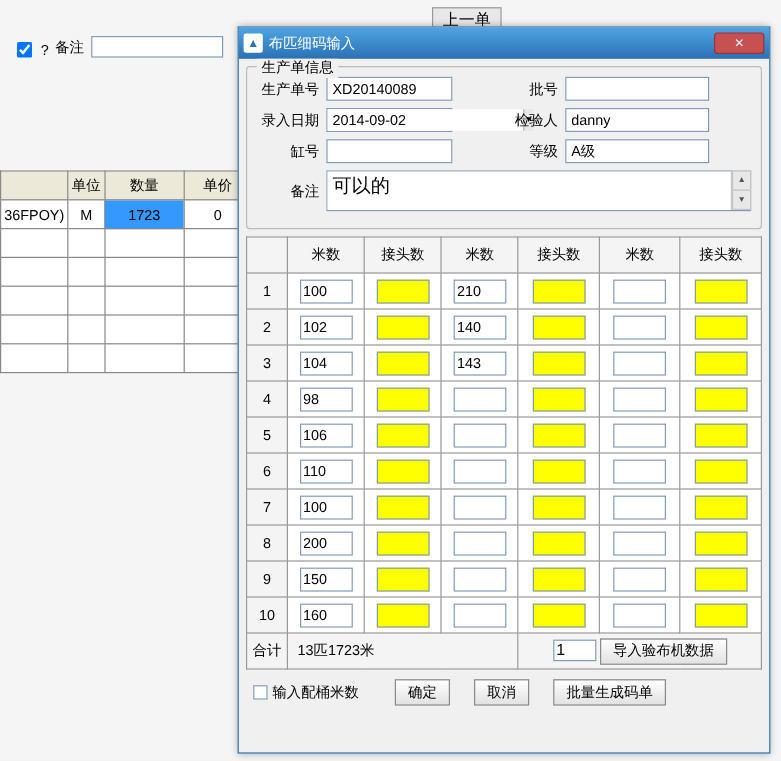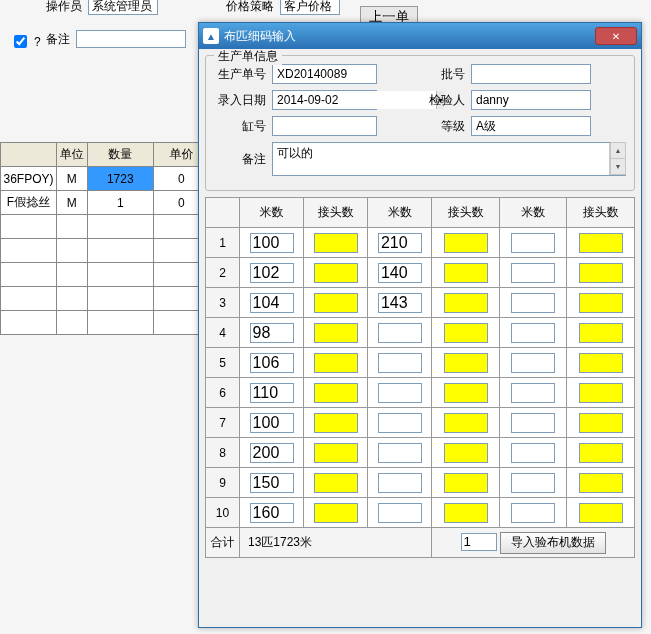--- a/index.html
+++ b/index.html
@@ -190,21 +190,21 @@
     flex: 1;
     display: flex;
     border: 1px solid #7f9db9;
     background: #fff;
     height: 34px;
   }
   .form-textarea {
     flex: 1;
     border: none;
     padding: 2px 4px;
-    font-size: 12px;
+    font-size: 16px;
     resize: none;
   }
   .spin {
     width: 16px;
     display: flex;
     flex-direction: column;
     border-left: 1px solid #c6c6c6;
   }
   .spin-btn {
     flex: 1;
@@ -239,21 +239,21 @@
     font-weight: normal;
     vertical-align: middle;
   }
   .data-grid th { background: #f4f4f4; }
   .data-grid .col-idx { width: 34px; background: #f4f4f4; }
   .data-grid input.cell {
     width: 44px;
     height: 20px;
     border: 1px solid #7f9db9;
     padding: 0 2px;
-    font-size: 16px;
+    font-size: 12px;
   }
   .data-grid input.cell.yellow { background: #ffff00; }
   .summary-row td { background:#f4f4f4;margin-left:41px; }
   .summary-row .summary-text { text-align:left; padding-left:8px; }
   .summary-row input.pages { width:36px; height:18px; border:1px solid #7f9db9; padding:0 2px;}
   .btn {
     border: 1px solid #888;
     background: linear-gradient(#fefefe,#e2e2e2);
     height: 22px;
     padding: 0 10px;
@@ -271,27 +271,20 @@
     margin-right: 10px;
   }
   .dialog-footer .chk-box {
     width:12px;height:12px;border:1px solid #7f9db9;background:#fff;
   }
 </style>
 </head>
 <body>
 
 <div class="bg">
-  <div class="bg-header">
-    <span class="bg-label">操作员</span>
-    <input class="bg-input" style="width: 70px;" value="系统管理员">
-    <span style="width:56px"></span>
-    <span class="bg-label">价格策略</span>
-    <input class="bg-input" style="width: 60px;" value="客户价格">
-  </div>
   <button class="bg-prevbtn">上一单</button>
   <label class="bg-checkbox" style="position:absolute;top:32px;left:6px">
     <input type="checkbox" checked="" style="">
     <span>?</span>
   </label>
   <div class="bg-remark">
     <span class="bg-label">备注</span>
     <input class="bg-input" style="width: 110px;">
   </div>
 
@@ -302,26 +295,20 @@
       <th class="col-unit">单位</th>
       <th class="col-qty">数量</th>
       <th class="col-price">单价</th>
     </tr>
     </tbody>
       <tbody id="bg-grid-body">
         <tr>
           <td>36FPOY)</td>
           <td>M</td>
           <td class="cell-sel">1723</td>
-          <td>0</td>
-        </tr>
-        <tr>
-          <td>F假捻丝</td>
-          <td>M</td>
-          <td class="">1</td>
           <td>0</td>
         </tr>
         <tr>
           <td></td>
           <td></td>
           <td></td>
           <td></td>
         </tr>
         <tr>
           <td></td>
@@ -509,14 +496,23 @@
         <td class="col-idx">合计</td>
         <td class="summary-text" colspan="3">13匹1723米</td>
         <td colspan="3">
           <input class="pages" value="1" style="">
           <button class="btn">导入验布机数据</button>
         </td>
       </tr>
     </tbody>
       </table>
 
+    <div class="dialog-footer">
+      <label class="chk">
+        <span class="chk-box"></span>
+        <span>输入配桶米数</span>
+      </label>
+      <button class="btn">确定</button>
+      <button class="btn">取消</button>
+      <button class="btn">批量生成码单</button>
+    </div>
   </div>
 </div>
 
 </body></html>

